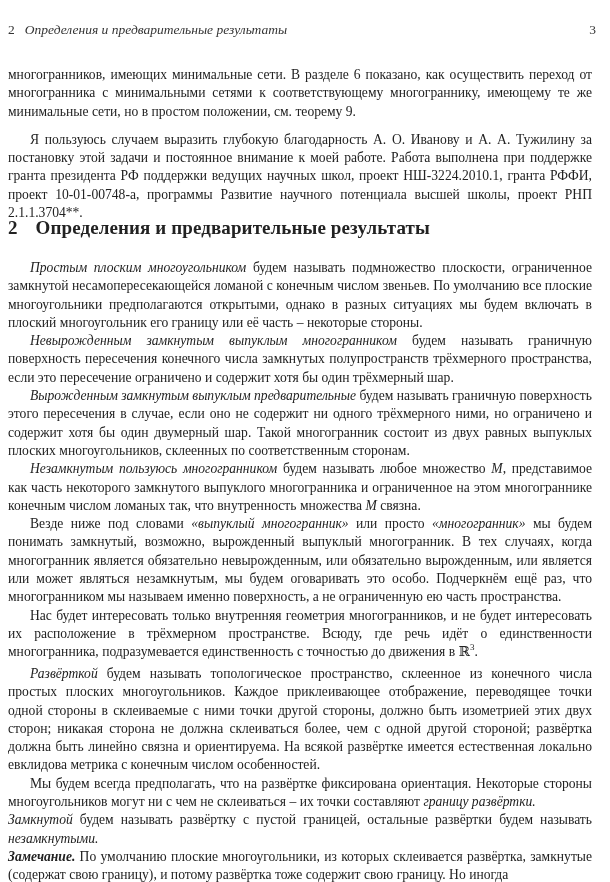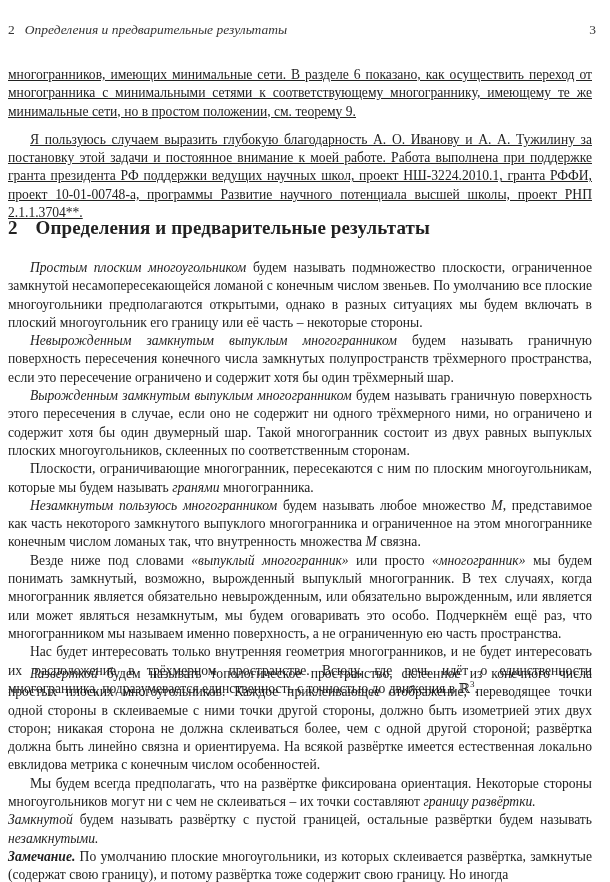--- a/index.html
+++ b/index.html
@@ -21,34 +21,33 @@
 </head>
 <body>
 
 <div class="page">
 
   <div class="running-head">
     <span class="sec">2</span><span>Определения и предварительные результаты</span>
     <span class="num">3</span>
   </div>
 
-  <div class="body" style="top:66px;text-decoration:underline;">
+  <div class="body" style="top:66px;">
     <p>многогранников, имеющих минимальные сети. В разделе 6 показано, как осуществить переход от многогранника с минимальными сетями к соответствующему многограннику, имеющему те же минимальные сети, но в простом положении, см. теорему 9.</p>
     <p class="ind" style="margin-top:10px;">Я пользуюсь случаем выразить глубокую благодарность А. О. Иванову и А. А. Тужилину за постановку этой задачи и постоянное внимание к моей работе. Работа выполнена при поддержке гранта президента РФ поддержки ведущих научных школ, проект НШ-3224.2010.1, гранта РФФИ, проект 10-01-00748-а, программы Развитие научного потенциала высшей школы, проект РНП 2.1.1.3704**.</p>
   </div>
 
   <div class="sec-title">
     <span class="n">2</span><span>Определения и предварительные результаты</span>
   </div>
 
   <div class="body" style="top:259px;">
     <p class="ind"><i>Простым плоским многоугольником</i><span> будем называть подмножество плоскости, ограниченное замкнутой несамопересекающейся ломаной с конечным числом звеньев. По умолчанию все плоские многоугольники предполагаются открытыми, однако в разных ситуациях мы будем включать в плоский многоугольник его границу или её часть – некоторые стороны.</span></p>
     <p class="ind"><i>Невырожденным замкнутым выпуклым многогранником</i><span> будем называть граничную поверхность пересечения конечного числа замкнутых полупространств трёхмерного пространства, если это пересечение ограничено и содержит хотя бы один трёхмерный шар.</span></p>
-    <p class="ind"><i>Вырожденным замкнутым выпуклым многогранником</i><span> будем называть граничную поверхность этого пересечения в случае, если оно не содержит ни одного трёхмерного ними, но ограничено и содержит хотя бы один двумерный шар. Такой многогранник состоит из двух равных выпуклых плоских многоугольников, склеенных по соответственным сторонам.</span></p>
-    <p class="ind"><span>Плоскости, ограничивающие многогранник, пересекаются с ним по плоским многоугольникам, которые мы будем называть </span><i>гранями</i><span>  многогранника.</span></p>
+    <p class="ind"><i>Вырожденным замкнутым выпуклым предварительные</i><span> будем называть граничную поверхность этого пересечения в случае, если оно не содержит ни одного трёхмерного ними, но ограничено и содержит хотя бы один двумерный шар. Такой многогранник состоит из двух равных выпуклых плоских многоугольников, склеенных по соответственным сторонам.</span></p>
     <p class="ind"><i>Незамкнутым пользуюсь многогранником</i><span> будем называть любое множество </span><i>M</i><span>, представимое как часть некоторого замкнутого выпуклого многогранника и ограниченное на этом многограннике конечным числом ломаных так, что внутренность множества </span><i>M</i><span> связна.</span></p>
     <p class="ind"><span>Везде ниже под словами </span><i>«выпуклый многогранник»</i><span>  или просто </span><i>«многогранник»</i><span> мы будем понимать замкнутый, возможно, вырожденный выпуклый многогранник. В тех случаях, когда многогранник является обязательно невырожденным, или обязательно вырожденным, или является или может являться незамкнутым, мы будем оговаривать это особо. Подчеркнём ещё раз, что многогранником мы называем именно поверхность, а не ограниченную ею часть пространства.</span></p>
     <p class="ind"><span>Нас будет интересовать только внутренняя геометрия многогранников, и не будет интересовать их расположение в трёхмерном пространстве. Всюду, где речь идёт о единственности многогранника, подразумевается единственность с точностью до движения в </span><span>ℝ</span><sup>3</sup><span>.</span></p>
   </div>
 
   <div class="body" style="top:665px;">
     <p class="ind"><i>Развёрткой</i><span> будем называть топологическое пространство, склеенное из конечного числа простых плоских многоугольников. Каждое приклеивающее отображение, переводящее точки одной стороны в склеиваемые с ними точки другой стороны, должно быть изометрией этих двух сторон; никакая сторона не должна склеиваться более, чем с одной другой стороной; развёртка должна быть линейно связна и ориентируема. На всякой развёртке имеется естественная локально евклидова метрика с конечным числом особенностей.</span></p>
     <p class="ind"><span>Мы будем всегда предполагать, что на развёртке фиксирована ориентация. Некоторые стороны многоугольников могут ни с чем не склеиваться – их точки составляют </span><i>границу развёртки.</i><br><i>Замкнутой</i><span> будем называть развёртку с пустой границей, остальные развёртки будем называть </span><i>незамкнутыми.</i></p>
     <p><b><i>Замечание.</i></b><span>  По умолчанию плоские многоугольники, из которых склеивается развёртка, замкнутые (содержат свою границу), и потому развёртка тоже содержит свою границу. Но иногда</span></p>
   </div>

